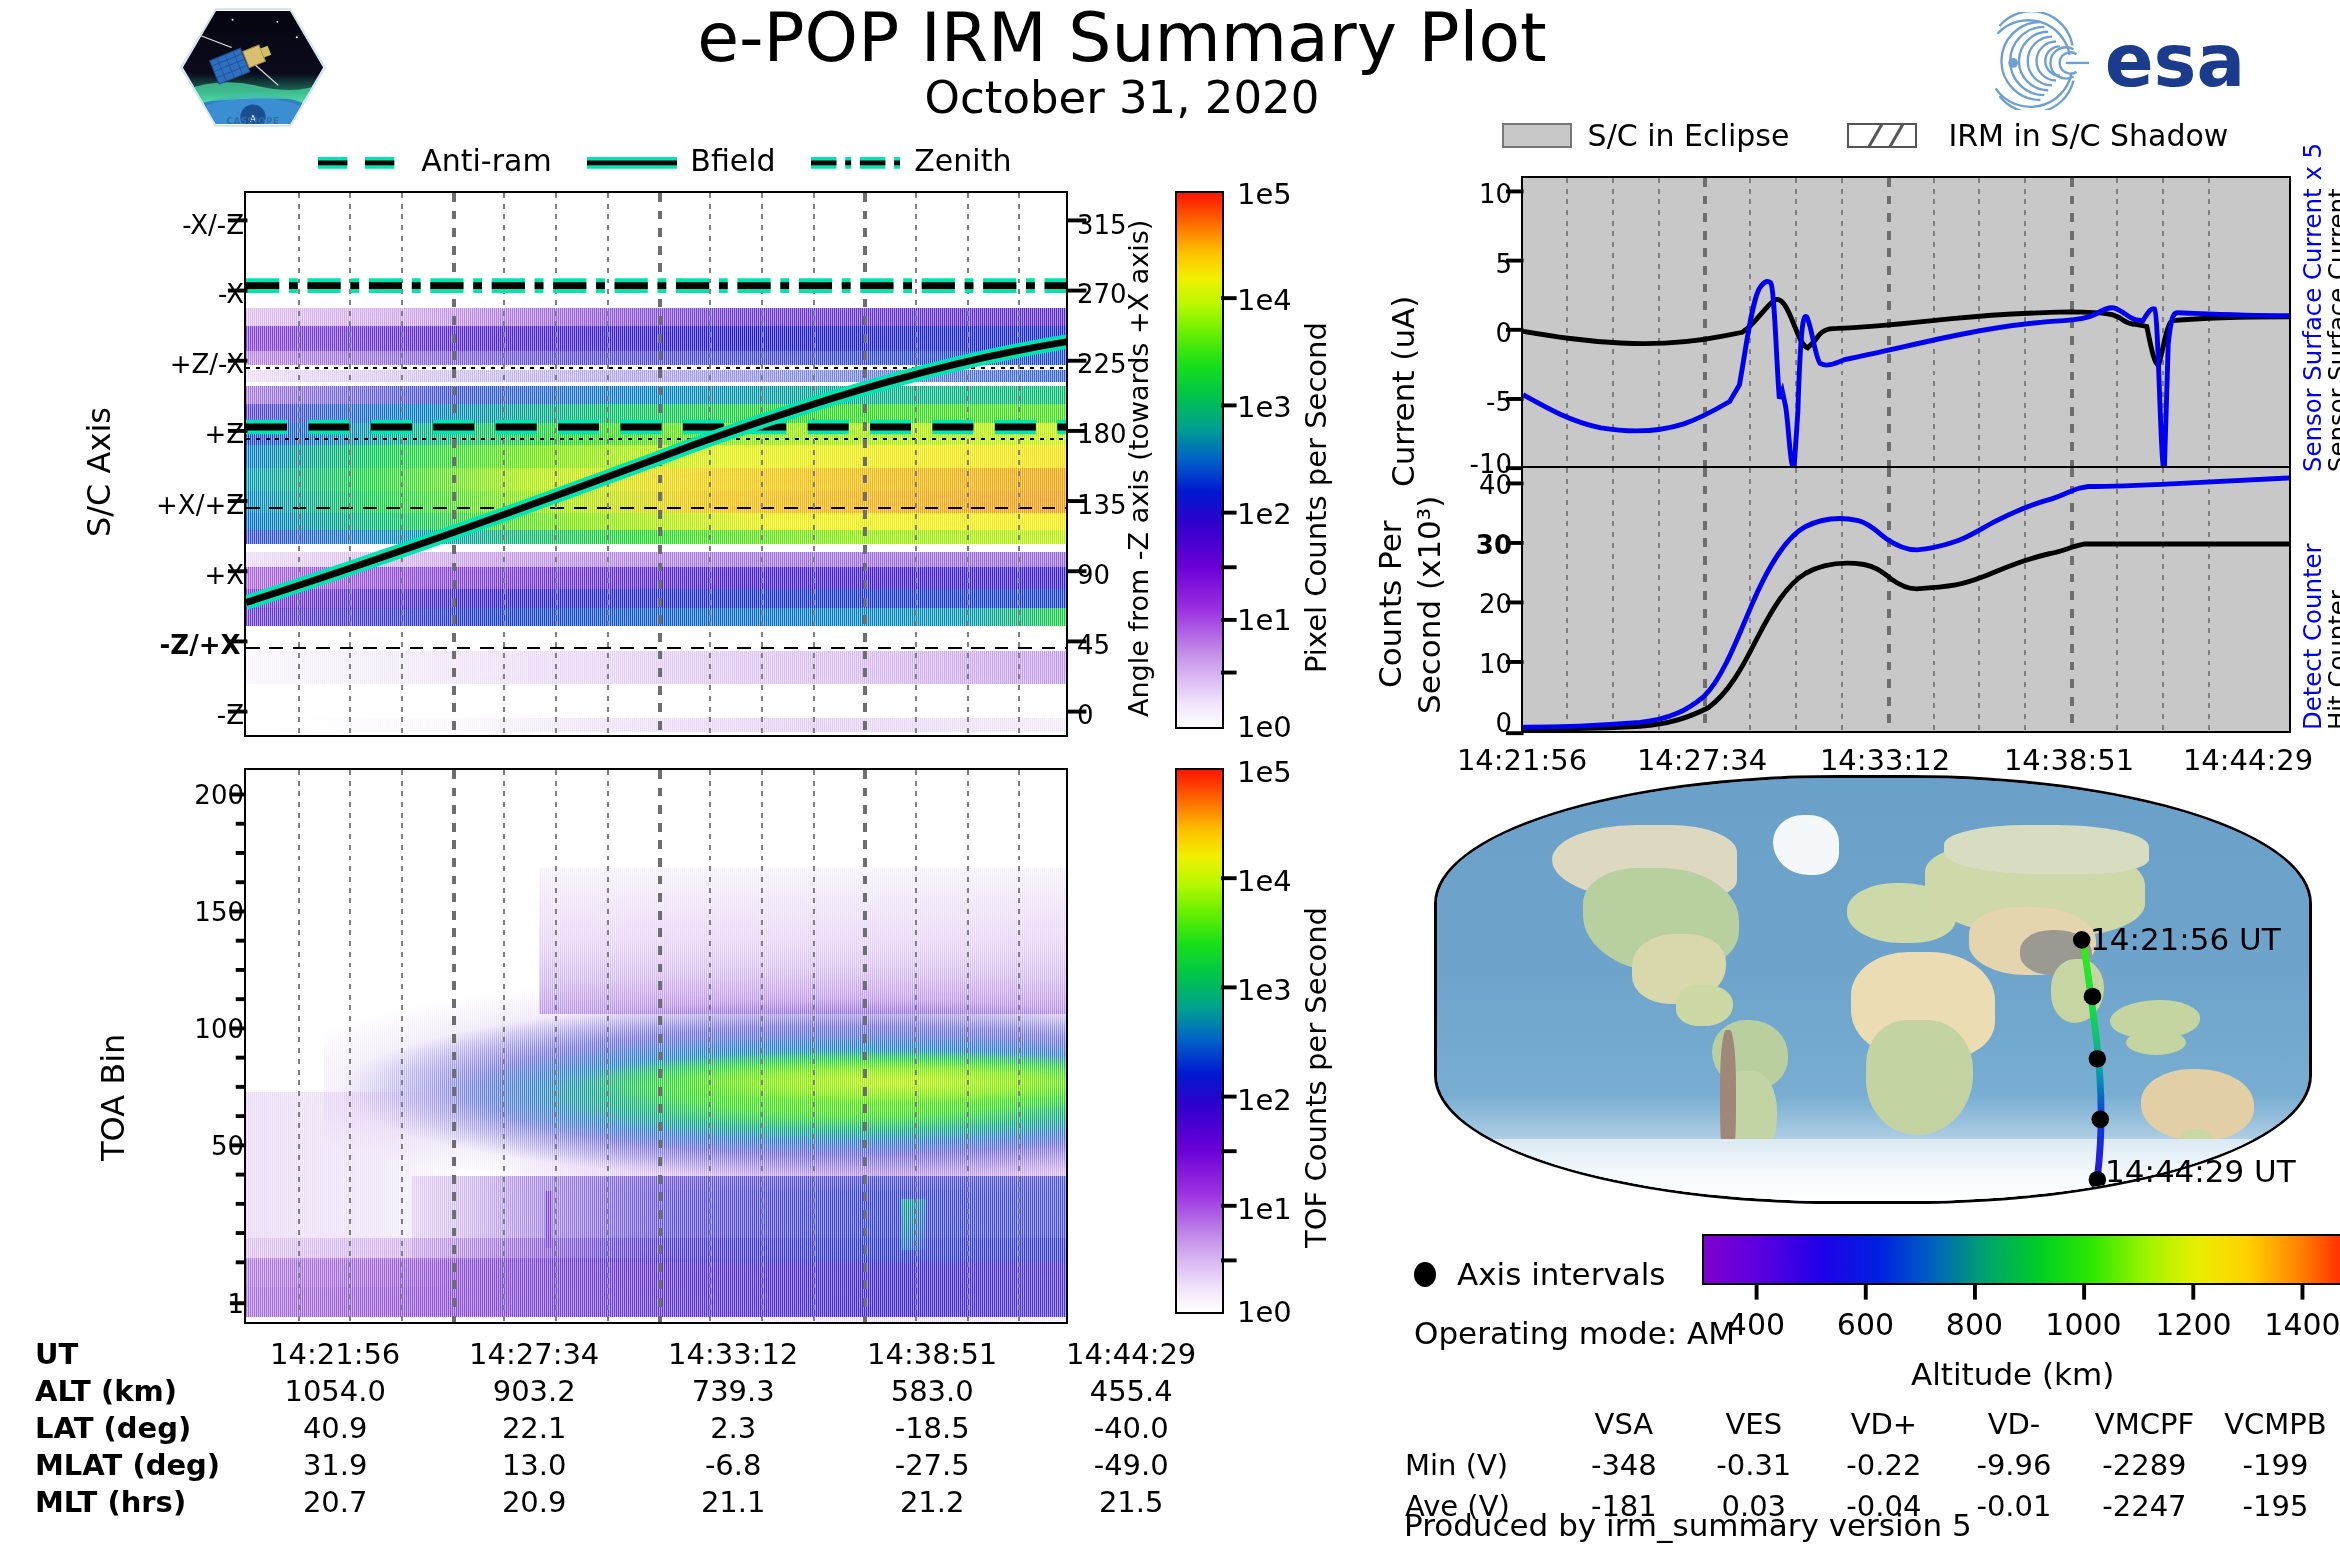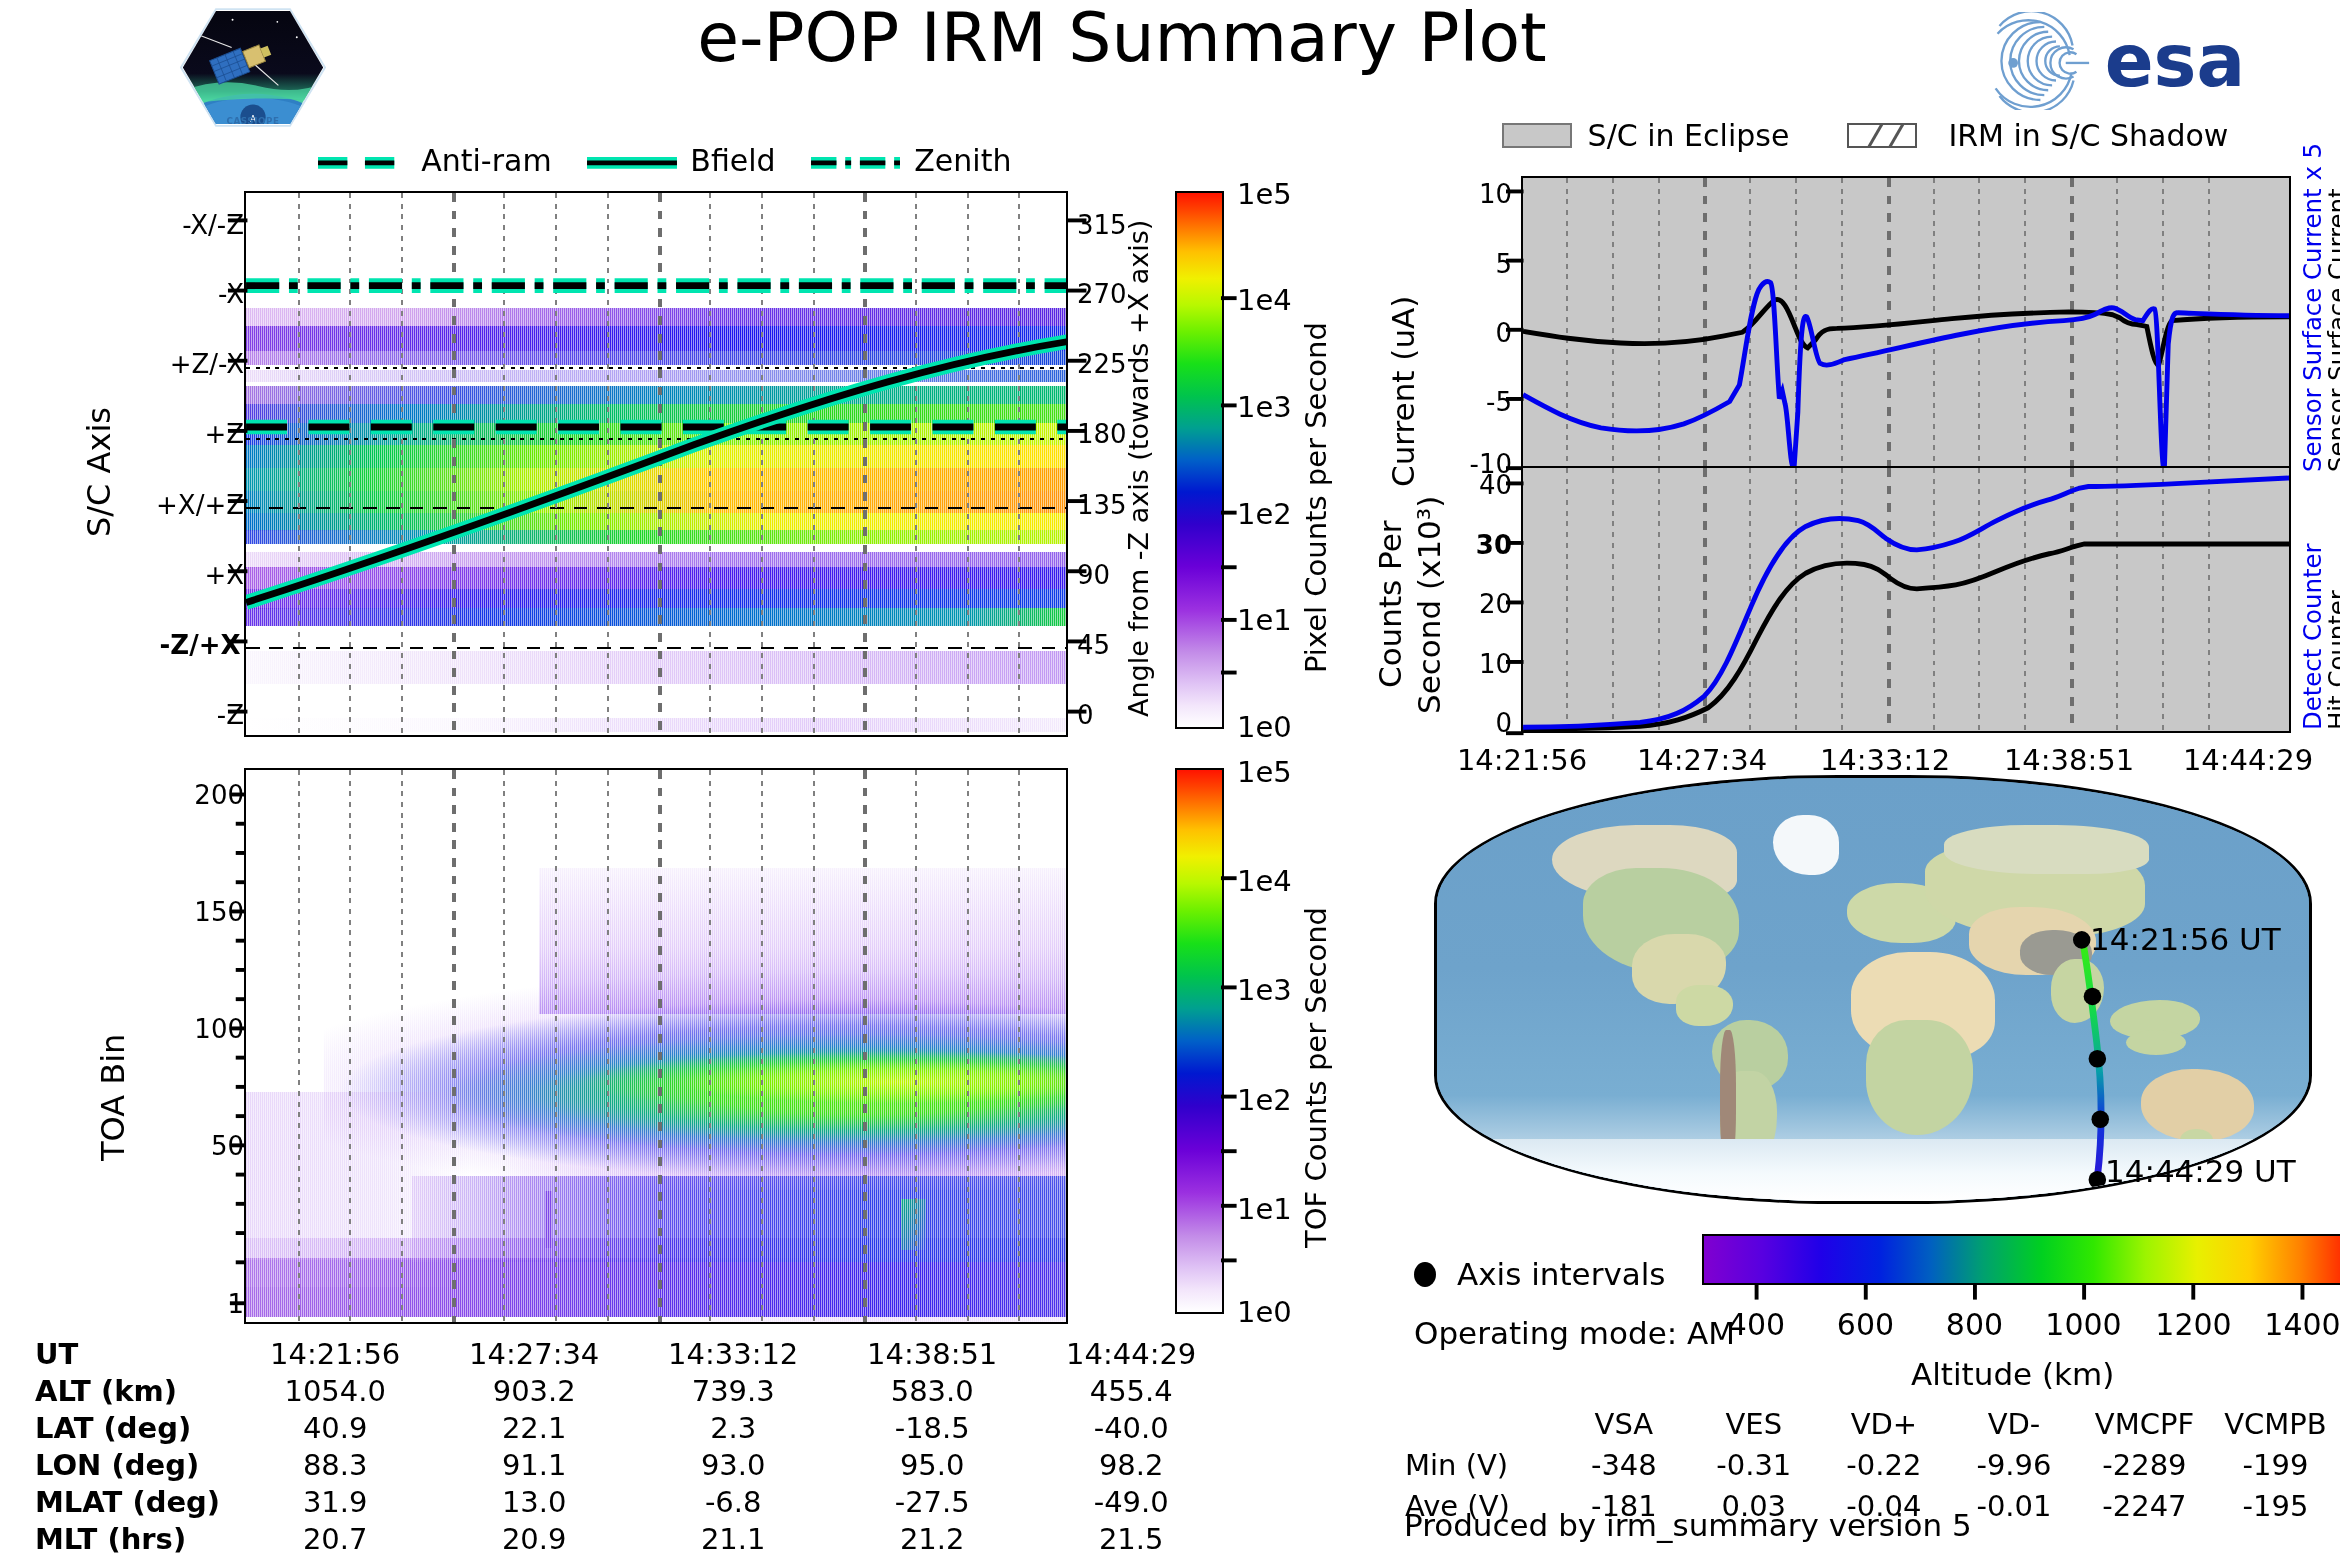--- a/index.html
+++ b/index.html
@@ -110,20 +110,21 @@
     background-image:repeating-linear-gradient(to right, rgba(255,255,255,0) 0 1px, rgba(255,255,255,.55) 1px 2px);
     mix-blend-mode:normal; pointer-events:none; }
 
   .footer-note { position:absolute; font-size:31px; }
 </style>
 </head>
 <body>
 
 <div class="abs" id="title-block">
   <div id="title-main">e-POP IRM Summary Plot</div>
+  <div id="title-sub">October 31, 2020</div>
 </div>
 
 <div class="abs" id="cassiope-logo">
   <svg width="146" height="119" viewBox="0 0 150 122">
     <defs>
       <clipPath id="hexclip">
         <polygon points="37,3 113,3 147,61 113,119 37,119 3,61"></polygon>
       </clipPath>
       <linearGradient id="spaceg" x1="0" y1="0" x2="0" y2="1">
         <stop offset="0%" stop-color="#05050f"></stop>
@@ -488,28 +489,20 @@
     </tr>
     <tr>
       <td class="rowhdr">LAT (deg)</td>
       <td class="dcell">40.9</td>
       <td class="dcell">22.1</td>
       <td class="dcell">2.3</td>
       <td class="dcell">-18.5</td>
       <td class="dcell">-40.0</td>
     </tr>
     <tr>
-      <td class="rowhdr">LON (deg)</td>
-      <td class="dcell">88.3</td>
-      <td class="dcell">91.1</td>
-      <td class="dcell">93.0</td>
-      <td class="dcell">95.0</td>
-      <td class="dcell">98.2</td>
-    </tr>
-    <tr>
       <td class="rowhdr">MLAT (deg)</td>
       <td class="dcell">31.9</td>
       <td class="dcell">13.0</td>
       <td class="dcell">-6.8</td>
       <td class="dcell">-27.5</td>
       <td class="dcell">-49.0</td>
     </tr>
     <tr>
       <td class="rowhdr">MLT (hrs)</td>
       <td class="dcell">20.7</td>

